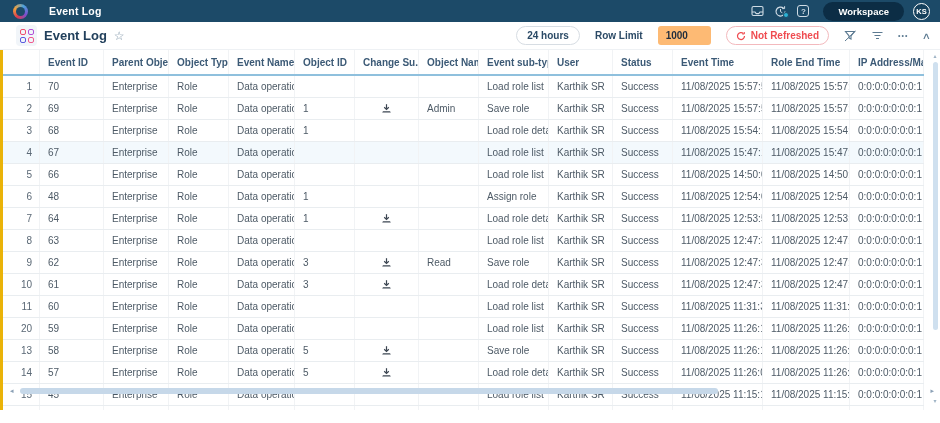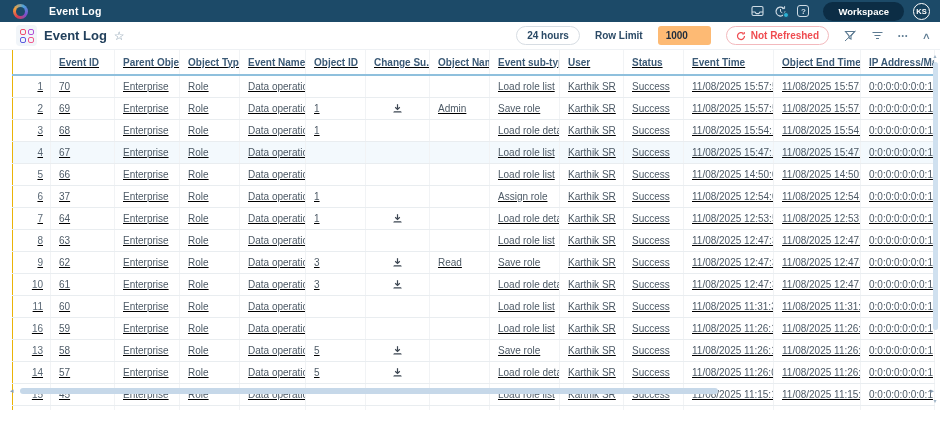--- a/index.html
+++ b/index.html
@@ -48,22 +48,22 @@
     font-size:10px; font-weight:700; color:#1f2d3d; padding:4px 8px; font-family:inherit; }
   .refresh-pill { border:1px solid #f3b9bd; border-radius:12px; padding:3px 9px; font-size:10px;
     font-weight:600; color:#ef4b50; background:#fff; display:flex; align-items:center; gap:5px;
     cursor:pointer;text-align:center; }
   .t-icon { color:#5c7a91; display:flex; align-items:center; cursor:pointer; }
   .ellipsis { font-size:7px; letter-spacing:1px; color:#5c7a91; cursor:pointer; }
   .chevron-up { font-size:9px; color:#5c7a91; cursor:pointer; transform:scaleX(1.4); }
 
   
   .table-area { position:relative; height:373px; }
-  table { border-collapse:collapse; table-layout:fixed; width:922px; margin-left:12px;
-    border-left:1px solid #eab308;text-decoration:underline; }
+  table { border-collapse:collapse; table-layout:fixed; width:922px; margin-left:0;
+    border-left:3px solid #eab308; }
   th { height:25px; font-size:10px; font-weight:700; color:#3c5a76; text-align:left;
     padding:0 4px 0 8px; border-bottom:2px solid #8fc0dd; border-right:1px solid #f1f3f5;
     white-space:nowrap; overflow:hidden; }
   td { height:22px; font-size:10px; color:#4d5a66; padding:0 4px 0 8px;
     border-bottom:1px solid #e9edf0; border-right:1px solid #f1f3f5;
     white-space:nowrap; overflow:hidden; }
   td:first-child, th:first-child { text-align:right; padding-right:7px; color:#5a6875; }
   tr.hl td { background:#f3f9fd; }
   td.c-icon { text-align:center; padding-right:8px; }
   .dl-icon svg { display:inline-block; vertical-align:middle; }
@@ -179,21 +179,21 @@
         <th>Parent Obje...</th>
         <th>Object Type</th>
         <th>Event Name</th>
         <th>Object ID</th>
         <th>Change Su...</th>
         <th>Object Name</th>
         <th>Event sub-type</th>
         <th>User</th>
         <th>Status</th>
         <th>Event Time</th>
-        <th>Object End Time</th>
+        <th>Role End Time</th>
         <th>IP Address/Machine</th>
       </tr>
     </thead>
     <tbody>
         <tr>
           <td>1</td>
           <td>70</td>
           <td>Enterprise</td>
           <td>Role</td>
           <td>Data operation</td>
@@ -272,21 +272,21 @@
           <td></td>
           <td>Load role list</td>
           <td>Karthik SR</td>
           <td>Success</td>
           <td>11/08/2025 14:50:07</td>
           <td>11/08/2025 14:50:07</td>
           <td>0:0:0:0:0:0:0:1</td>
         </tr>
         <tr>
           <td>6</td>
-          <td>37</td>
+          <td>48</td>
           <td>Enterprise</td>
           <td>Role</td>
           <td>Data operation</td>
           <td>1</td>
           <td class="c-icon"></td>
           <td></td>
           <td>Assign role</td>
           <td>Karthik SR</td>
           <td>Success</td>
           <td>11/08/2025 12:54:09</td>
@@ -385,21 +385,21 @@
           <td class="c-icon"></td>
           <td></td>
           <td>Load role list</td>
           <td>Karthik SR</td>
           <td>Success</td>
           <td>11/08/2025 11:31:39</td>
           <td>11/08/2025 11:31:39</td>
           <td>0:0:0:0:0:0:0:1</td>
         </tr>
         <tr>
-          <td>16</td>
+          <td>20</td>
           <td>59</td>
           <td>Enterprise</td>
           <td>Role</td>
           <td>Data operation</td>
           <td></td>
           <td class="c-icon"></td>
           <td></td>
           <td>Load role list</td>
           <td>Karthik SR</td>
           <td>Success</td>

